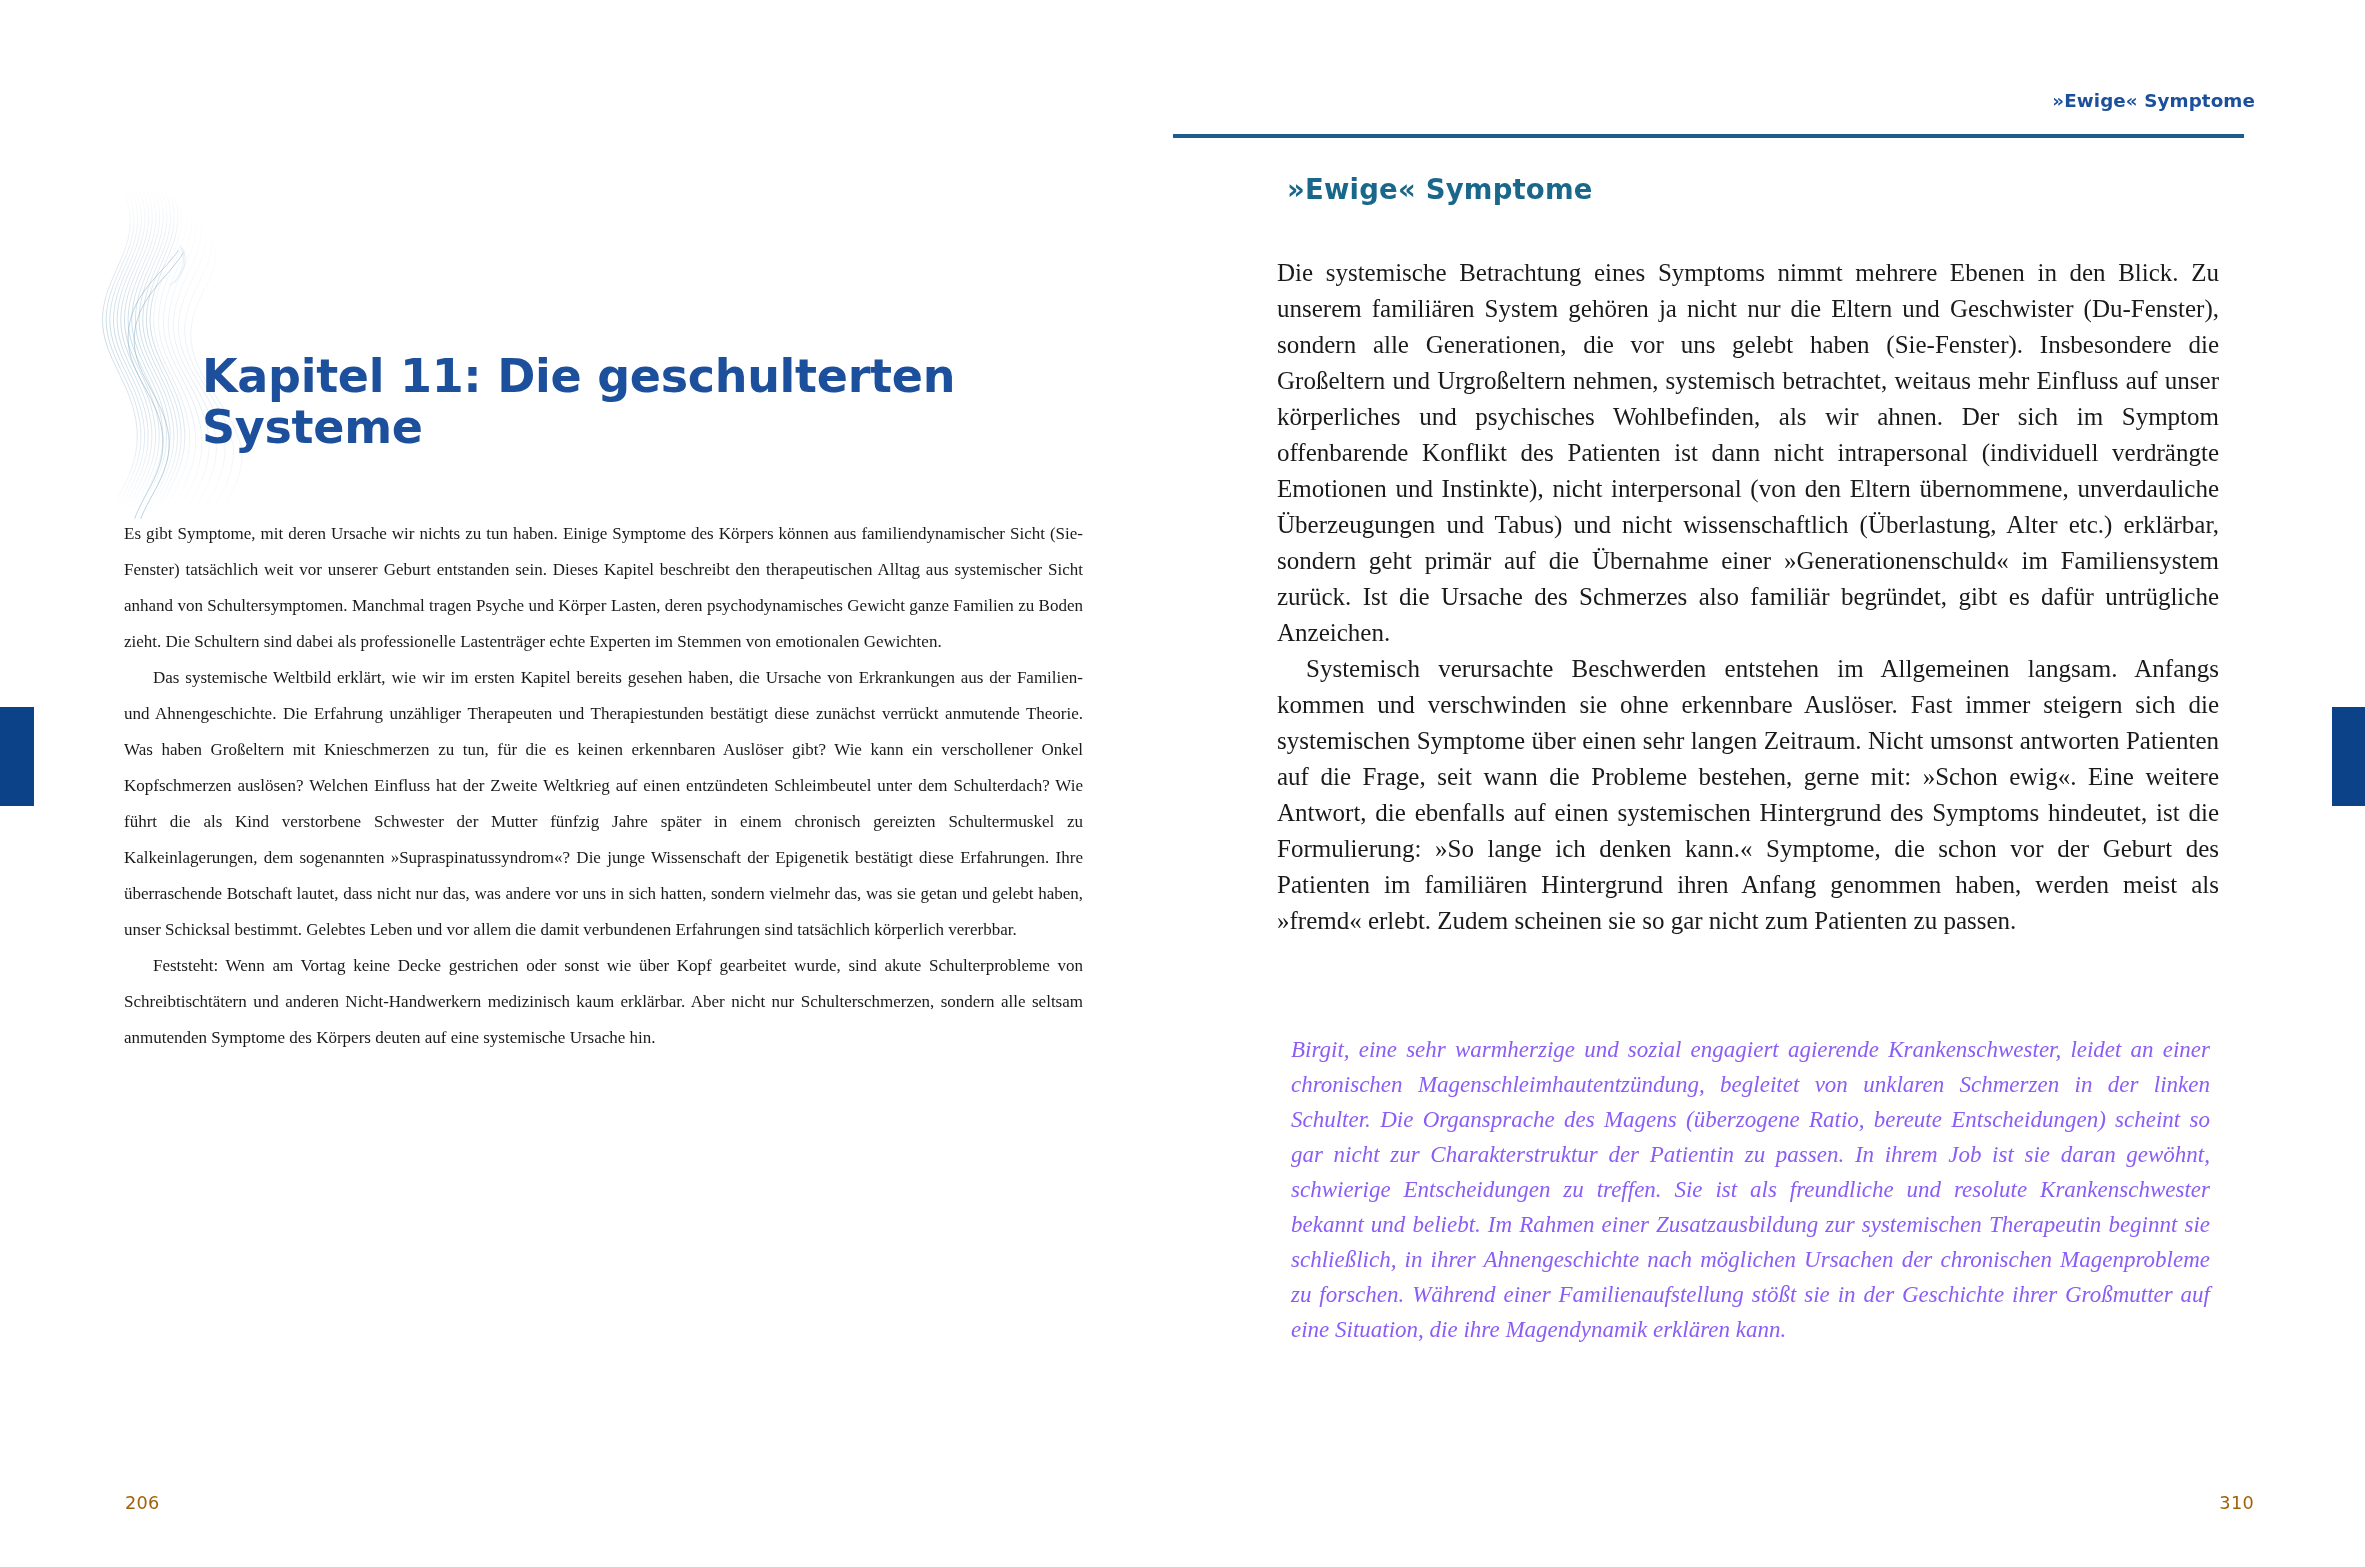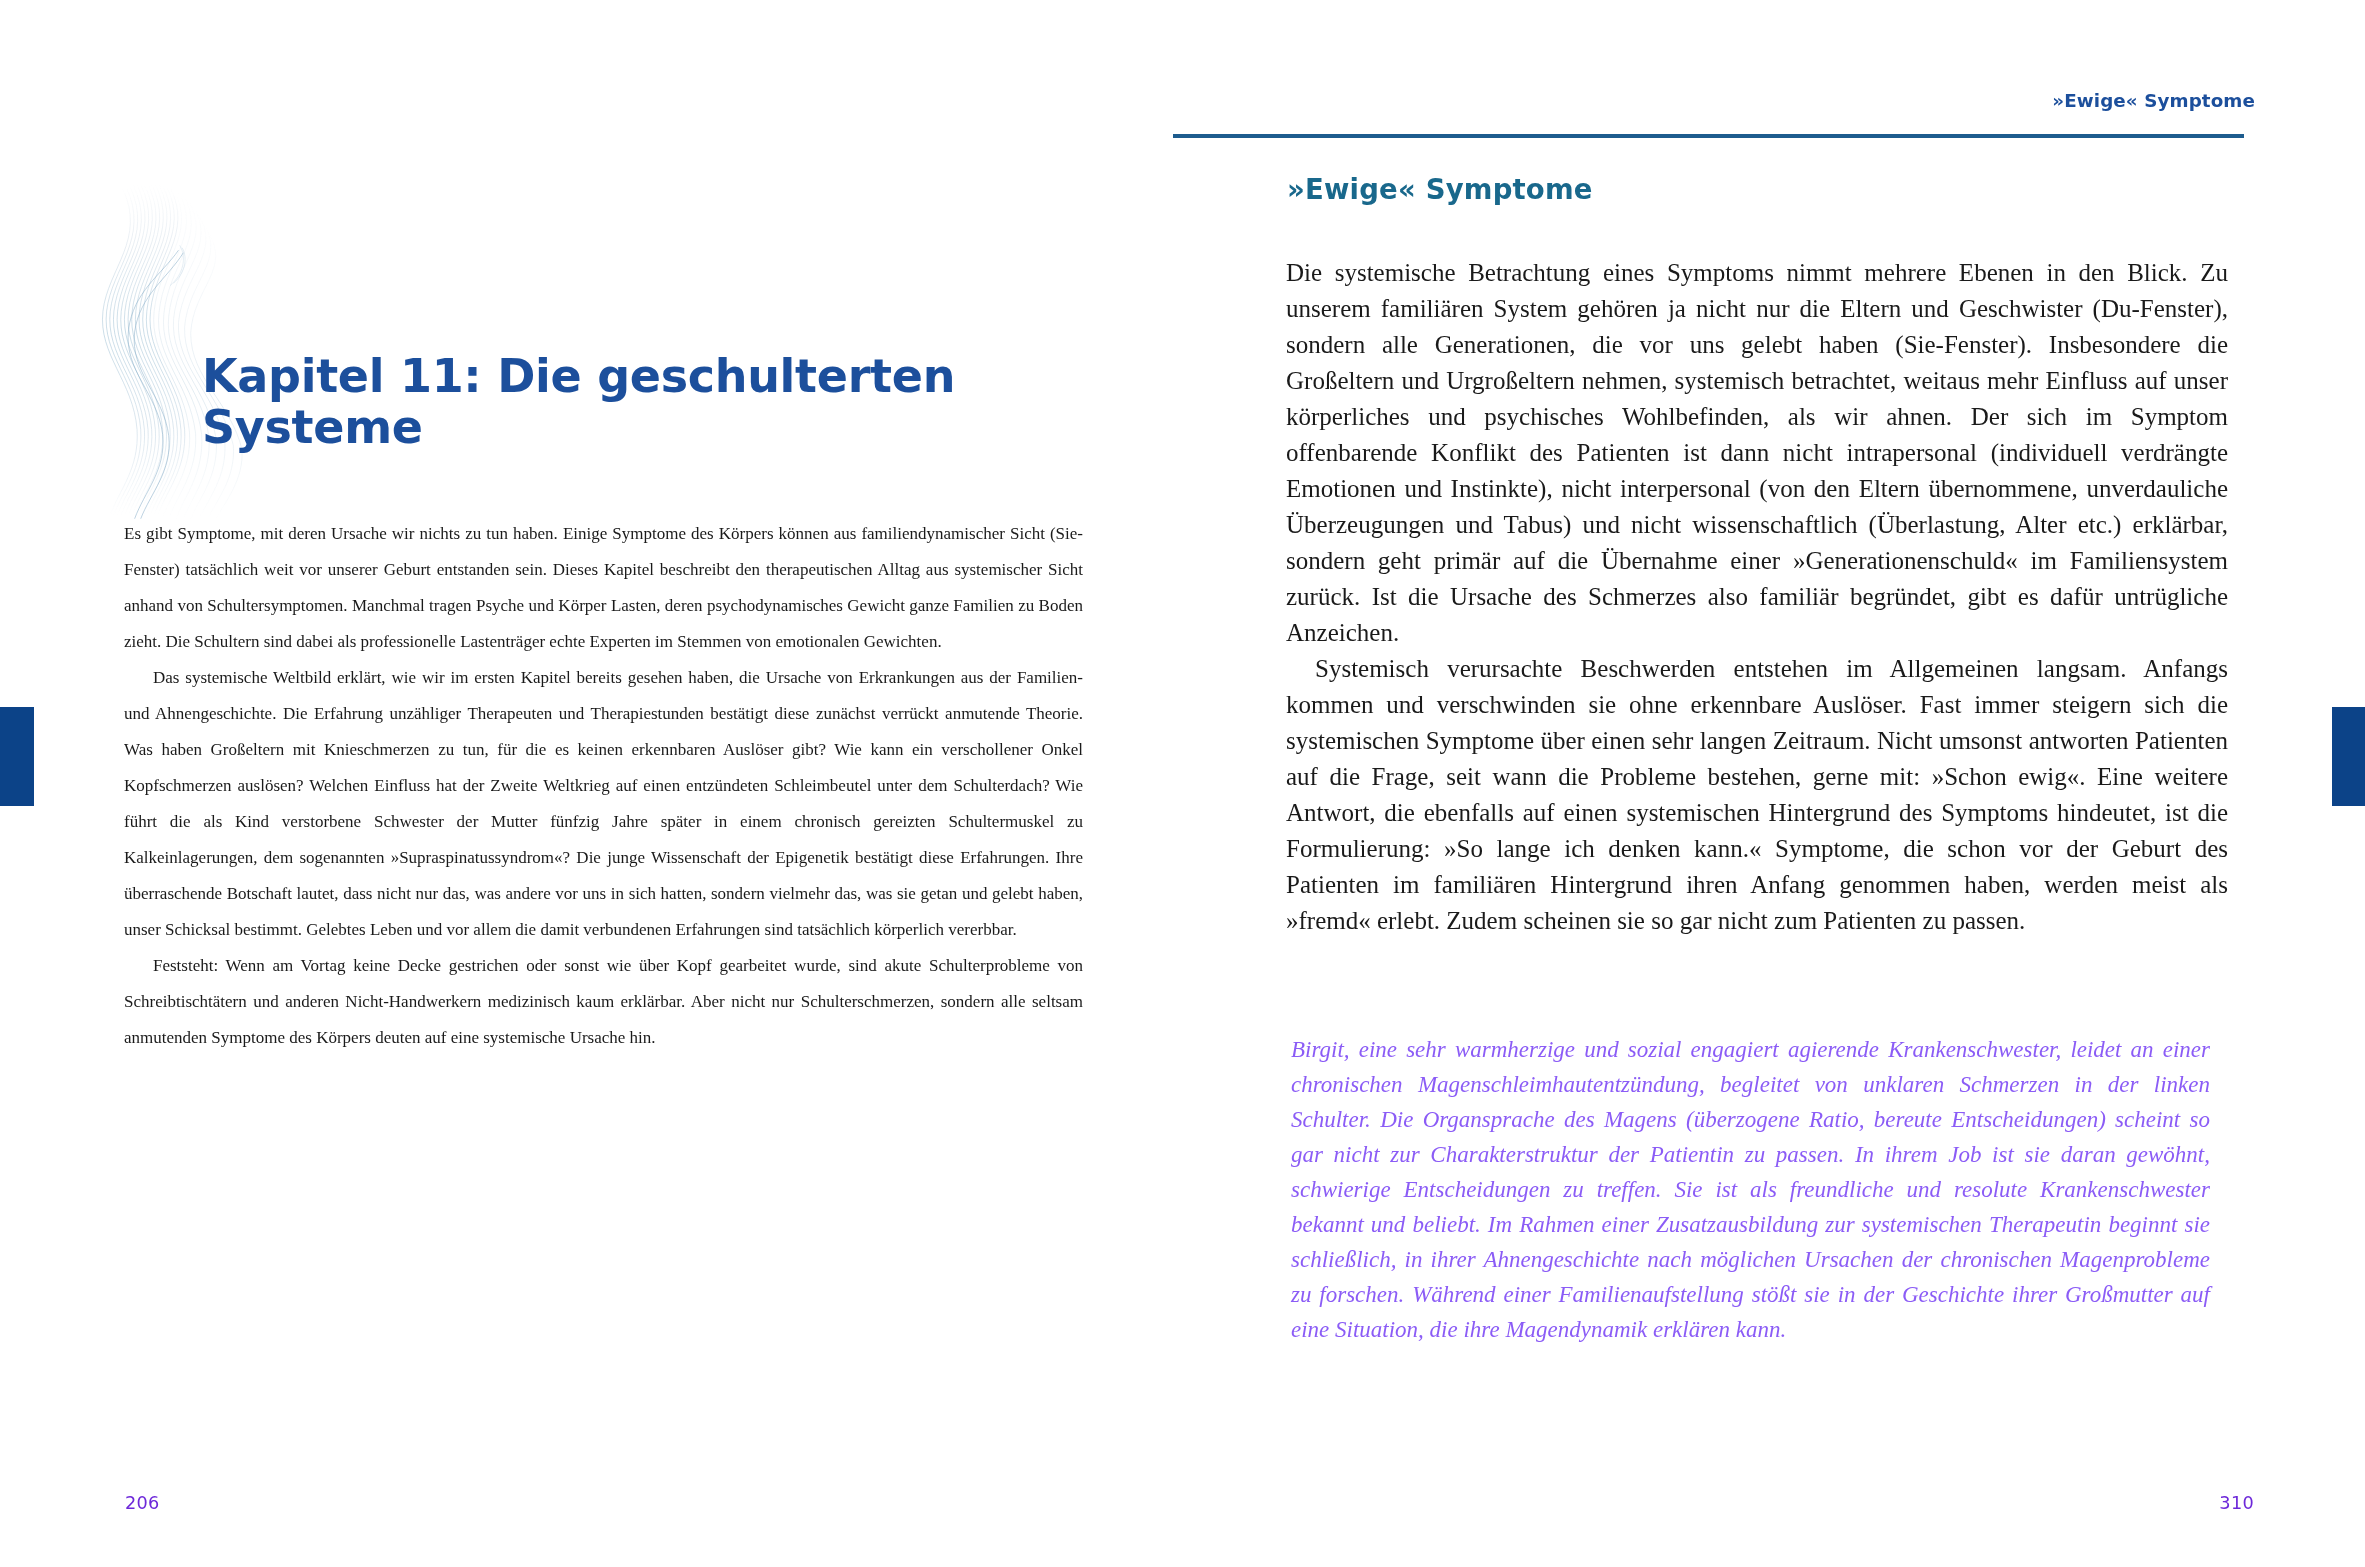--- a/index.html
+++ b/index.html
@@ -103,21 +103,21 @@
     top: 173px;
     font-family: "DejaVu Sans", sans-serif;
     font-weight: bold;
     font-size: 27.5px;
     color: #19688c;
     letter-spacing: 0.2px;
     white-space: nowrap;
   }
   .col-right {
     position: absolute;
-    left: 103px;
+    left: 94px;
     top: 255px;
     width: 942px;
     font-size: 25px;
     line-height: 36px;
     color: #1a1a1a;
     text-align: justify;
     hyphens: manual;
   }
   .col-right p { margin: 0; }
   .col-right p.indented { text-indent: 29px; }
@@ -135,21 +135,21 @@
     hyphens: manual;
   }
   .case-block p { margin: 0; }
 
   
   .folio {
     position: absolute;
     bottom: 54px;
     font-family: "DejaVu Sans", sans-serif;
     font-size: 17.7px;
-    color: #6d28d9;
+    color: #a16207;
     letter-spacing: 0.3px;
   }
   .folio.left  { left: 125px; }
   .folio.right { right: 112px; }
 </style>
 </head>
 <body>
 
 <div class="spread">
 

